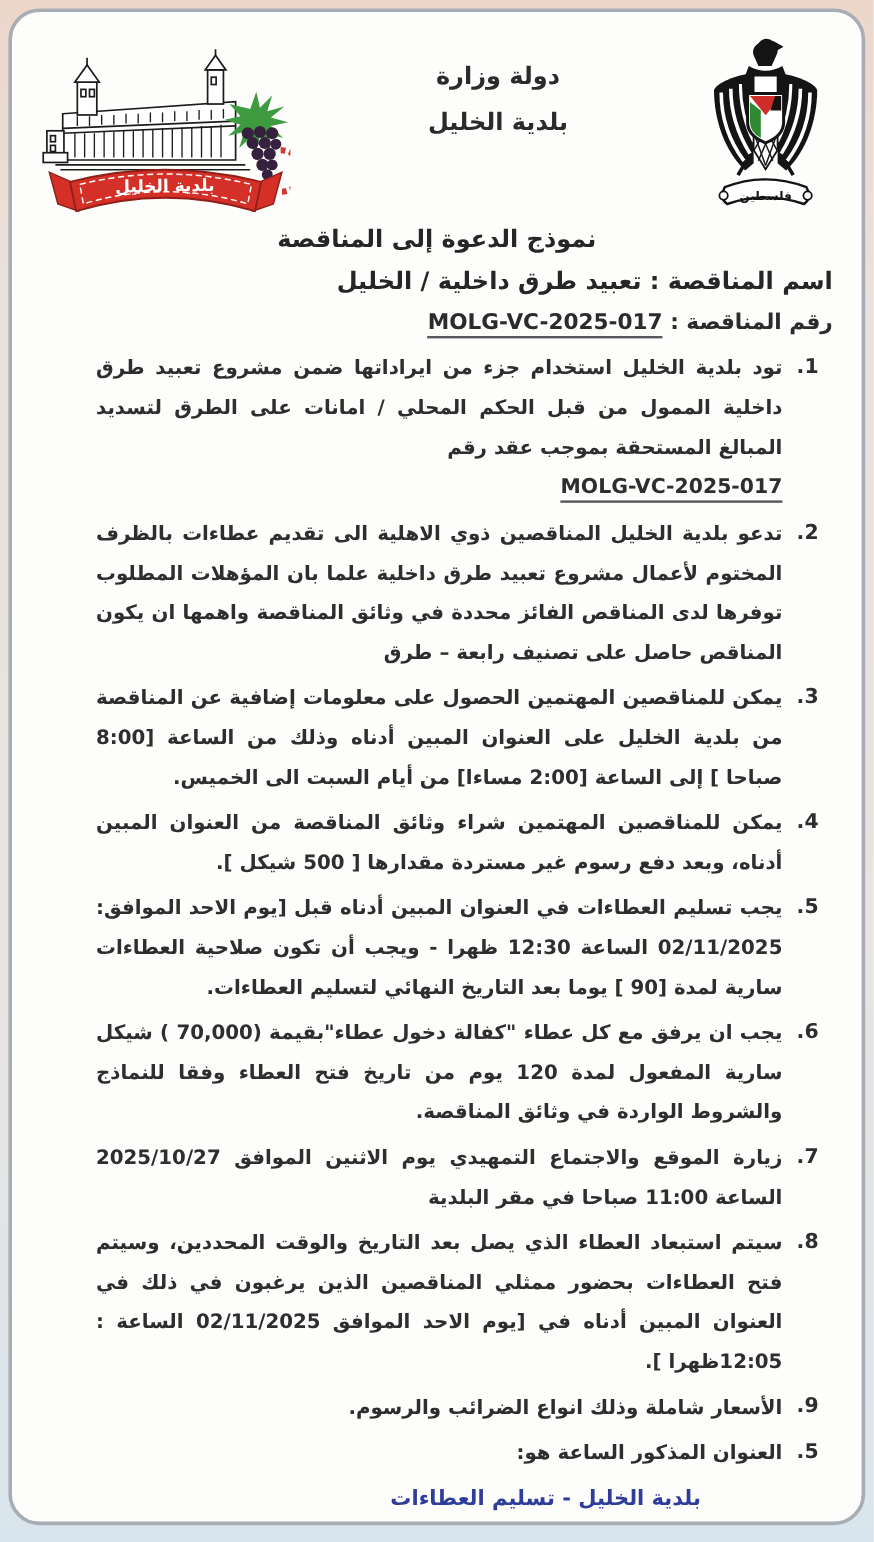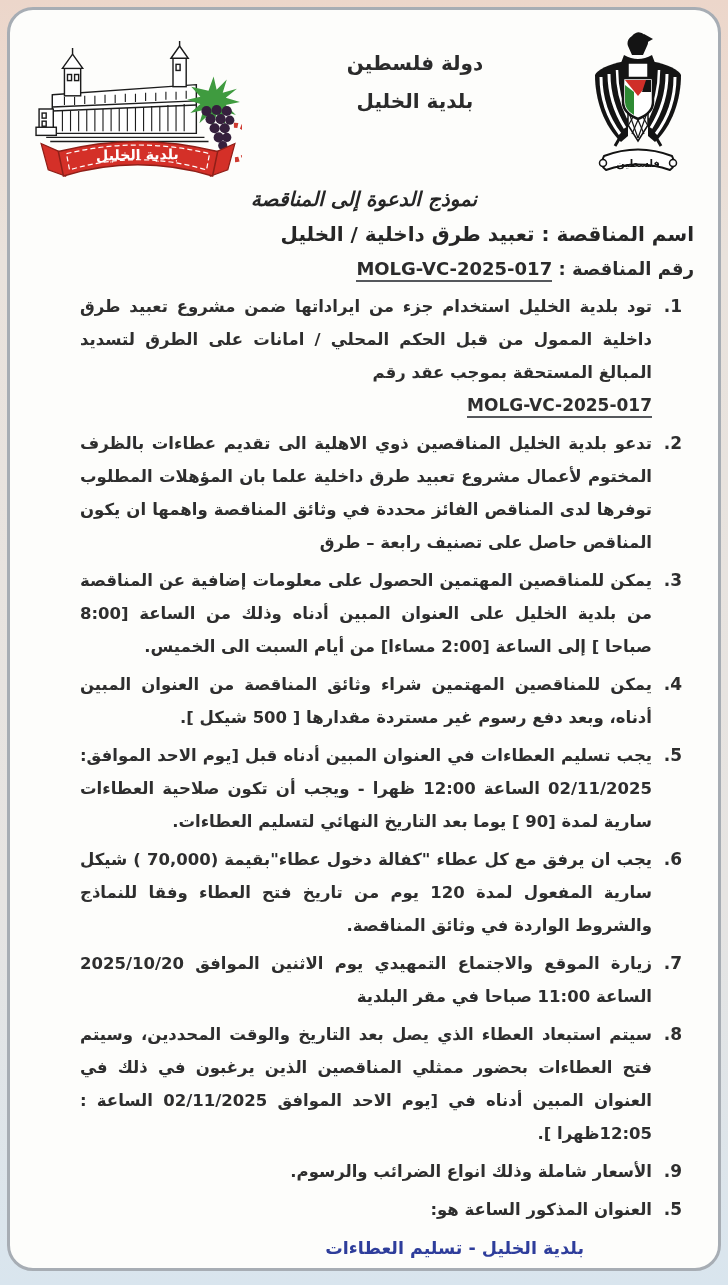--- a/index.html
+++ b/index.html
@@ -20,21 +20,21 @@
     font-weight:bold;
     color:#2e2e2e;
     overflow:hidden;
   }
   
   .header{direction:ltr;display:flex;justify-content:space-between;align-items:flex-start;height:148px;}
   .logo-left{width:208px;flex:0 0 auto;margin-top:10px;}
   .logo-right{width:100px;flex:0 0 auto;margin-right:6px;}
   .header-center{flex:1;text-align:center;direction:rtl;padding-top:14px;}
   .header-center .hline{font-size:20px;line-height:38px;color:#2b2b2b;}
-  .form-title{text-align:center;font-size:20px;line-height:30px;margin-top:6px;color:#262626;font-style:italic;}
+  .form-title{text-align:center;font-size:20px;line-height:30px;margin-top:6px;color:#262626;}
   .tender-name{font-size:20px;line-height:32px;margin-top:4px;color:#262626;}
   .tender-number{font-size:18px;line-height:30px;margin-top:4px;text-align:right;color:#2b2b2b;}
   .tender-number .code{border-bottom:2px solid #55585c;padding-bottom:1px;}
   
   .items{margin-top:6px;}
   .item{display:flex;margin-bottom:5px;}
   .item .num{flex:0 0 42px;text-align:center;font-size:17px;line-height:33px;}
   .item .txt{flex:1;font-size:16.5px;line-height:33px;text-align:justify;padding-left:46px;}
   .item .contract-line{text-align:right;padding-left:46px;line-height:33px;}
   .item .contract-line .code{border-bottom:2px solid #55585c;padding-bottom:1px;font-size:17px;}
@@ -130,21 +130,21 @@
       <g>
         <path d="M25 110 L7 102 L14 128 L31 134 Z" fill="#d43028" stroke="#8f1f18" stroke-width="1.2"></path>
         <path d="M180 110 L198 102 L191 128 L174 134 Z" fill="#d43028" stroke="#8f1f18" stroke-width="1.2"></path>
         <path d="M24 110 Q102 90 181 110 L176 134 Q102 112 29 134 Z" fill="#d43028" stroke="#8f1f18" stroke-width="1.5"></path>
         <path d="M32 112 Q102 95 173 112 L170 128 Q102 108 35 128 Z" fill="none" stroke="#ffffff" stroke-width="1.2" stroke-dasharray="5 3"></path>
         <text x="102" y="118" text-anchor="middle" fill="#ffffff" font-size="14" font-weight="bold" font-family="DejaVu Sans, sans-serif" transform="rotate(-1 102 118)">بلدية الخليل</text>
       </g>
     </svg>
 
     <div class="header-center">
-      <div class="hline">دولة فلسطين</div>
+      <div class="hline">دولة وزارة</div>
       <div class="hline">بلدية الخليل</div>
     </div>
 
     <svg class="logo-right" viewBox="0 0 100 150" xmlns="http://www.w3.org/2000/svg">
       <g>
 
         <path d="M44 6 q6 -7 13 -1 q5 5 2 11 l-4 9 h-11 l-4 -9 q-2 -6 4 -10 Z" fill="#141414"></path>
         <path d="M56 4 l9 5 -7 4 Z" fill="#141414"></path>
 
         <path d="M36 25 q14 8 28 0 l3 8 q-17 9 -34 0 Z" fill="#141414"></path>
@@ -212,29 +212,29 @@
     <div class="item">
       <span class="num">3.</span>
       <div class="txt">يمكن للمناقصين المهتمين الحصول على معلومات إضافية عن المناقصة من بلدية الخليل على العنوان المبين أدناه وذلك من الساعة [8:00 صباحا ] إلى الساعة [2:00 مساءا] من أيام السبت الى الخميس.</div>
     </div>
     <div class="item">
       <span class="num">4.</span>
       <div class="txt">يمكن للمناقصين المهتمين شراء وثائق المناقصة من العنوان المبين أدناه، وبعد دفع رسوم غير مستردة مقدارها [ 500 شيكل ].</div>
     </div>
     <div class="item">
       <span class="num">5.</span>
-      <div class="txt">يجب تسليم العطاءات في العنوان المبين أدناه قبل [يوم  الاحد الموافق:  02/11/2025 الساعة  12:00  ظهرا  - ويجب أن تكون صلاحية العطاءات سارية لمدة [90 ] يوما بعد التاريخ النهائي لتسليم العطاءات.</div>
+      <div class="txt">يجب تسليم العطاءات في العنوان المبين أدناه قبل [يوم  الاحد الموافق:  02/11/2025 الساعة  12:30  ظهرا  - ويجب أن تكون صلاحية العطاءات سارية لمدة [90 ] يوما بعد التاريخ النهائي لتسليم العطاءات.</div>
     </div>
     <div class="item">
       <span class="num">6.</span>
       <div class="txt">يجب ان يرفق مع كل عطاء "كفالة دخول عطاء"بقيمة (70,000 ) شيكل  سارية المفعول لمدة 120 يوم من تاريخ فتح العطاء وفقا للنماذج والشروط الواردة في وثائق المناقصة.</div>
     </div>
     <div class="item">
       <span class="num">7.</span>
-      <div class="txt">زيارة الموقع والاجتماع التمهيدي يوم الاثنين الموافق 2025/10/20 الساعة  11:00 صباحا في مقر البلدية</div>
+      <div class="txt">زيارة الموقع والاجتماع التمهيدي يوم الاثنين الموافق 2025/10/27 الساعة  11:00 صباحا في مقر البلدية</div>
     </div>
     <div class="item">
       <span class="num">8.</span>
       <div class="txt">سيتم استبعاد العطاء الذي يصل بعد التاريخ والوقت المحددين، وسيتم فتح العطاءات بحضور ممثلي المناقصين الذين يرغبون في ذلك في العنوان المبين أدناه في [يوم الاحد الموافق 02/11/2025 الساعة :  12:05ظهرا ].</div>
     </div>
     <div class="item">
       <span class="num">9.</span>
       <div class="txt">الأسعار شاملة وذلك انواع الضرائب والرسوم.</div>
     </div>
     <div class="item">

